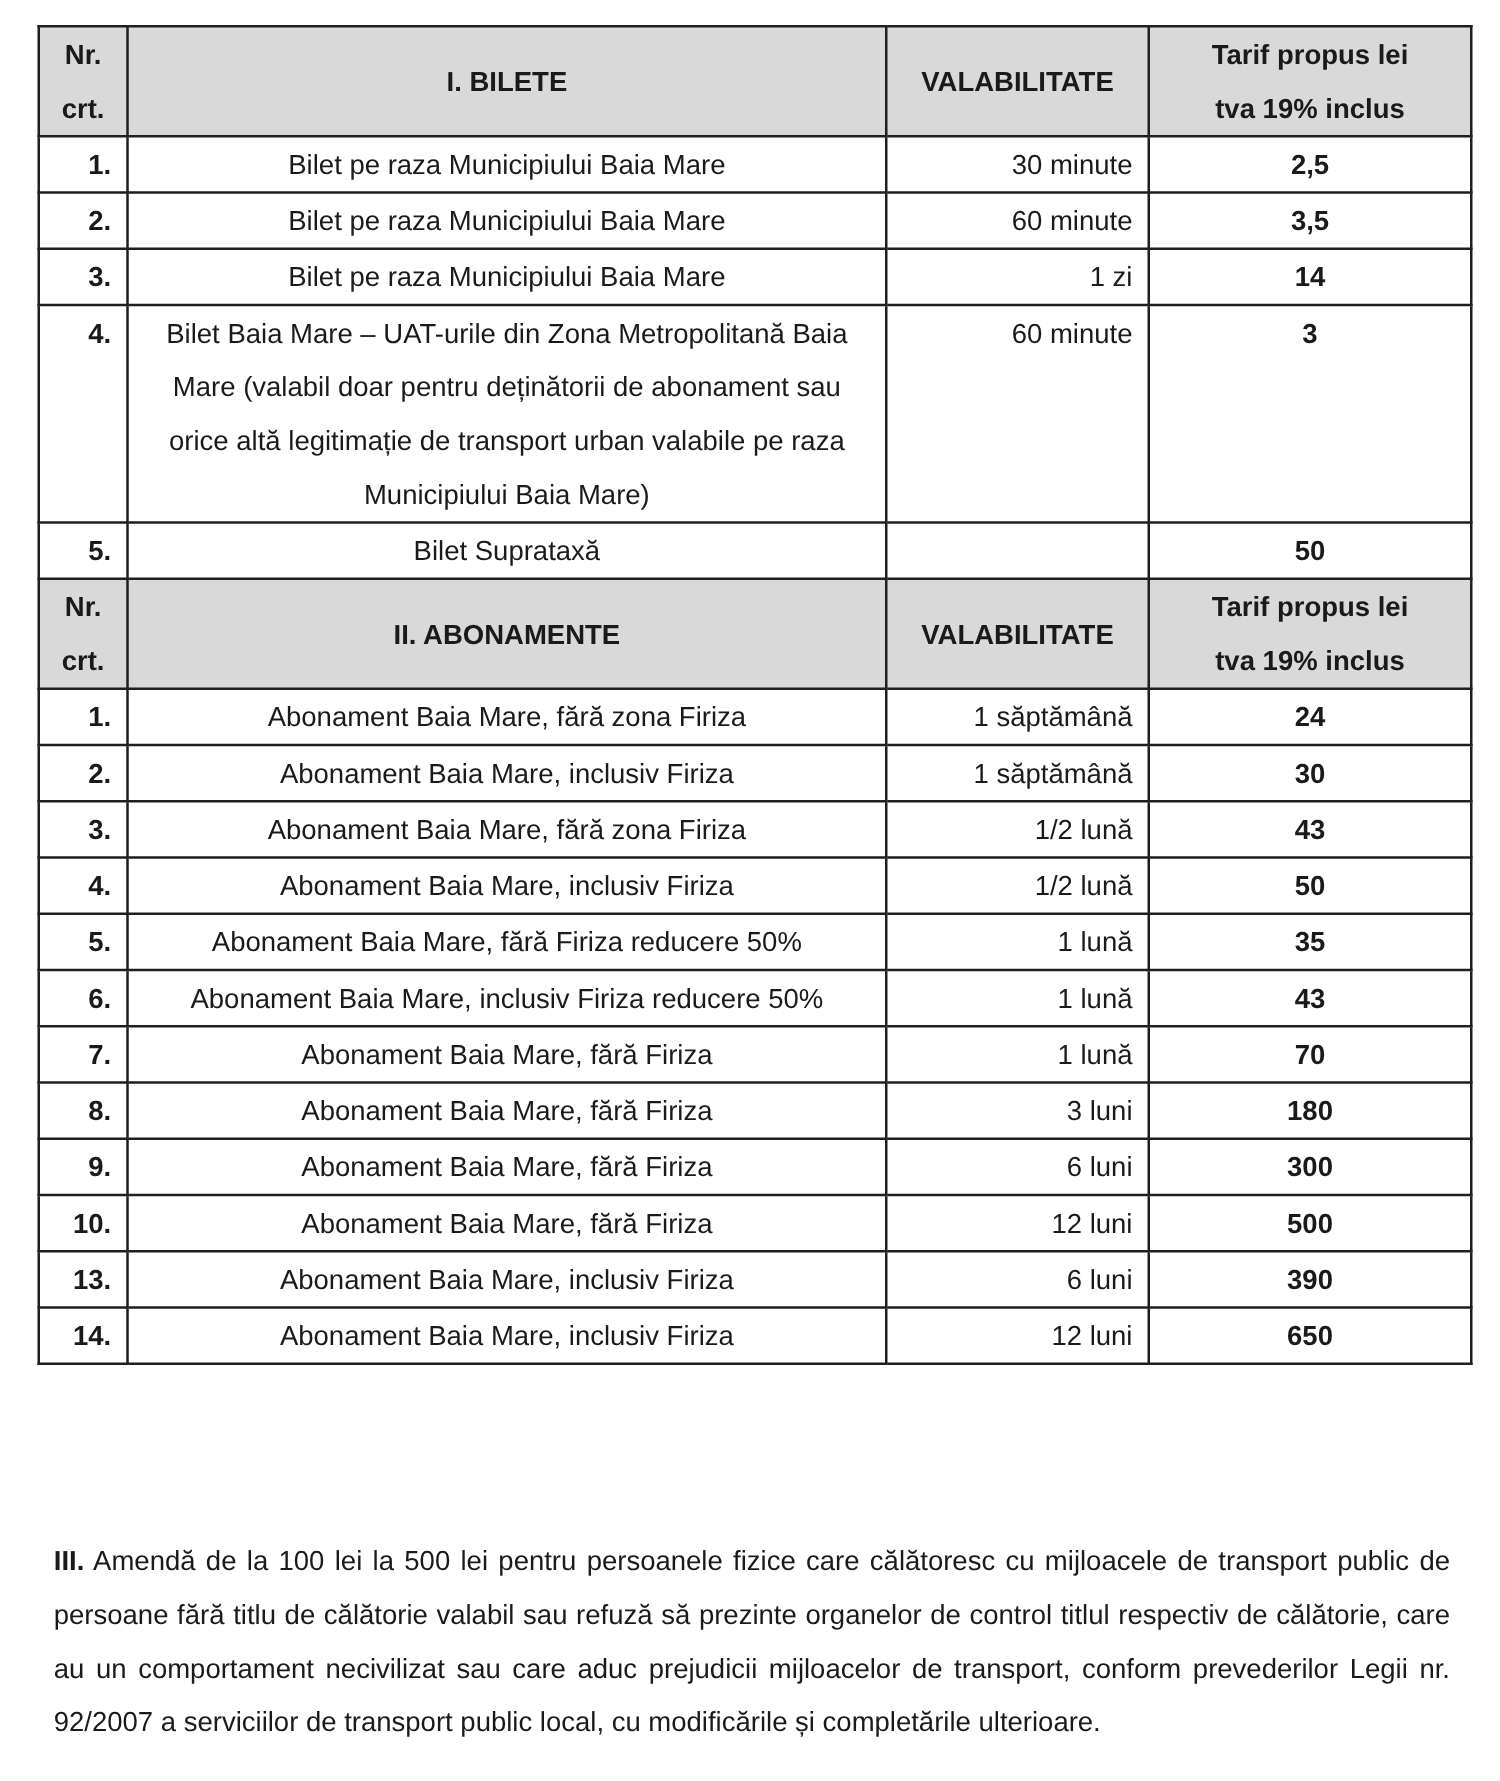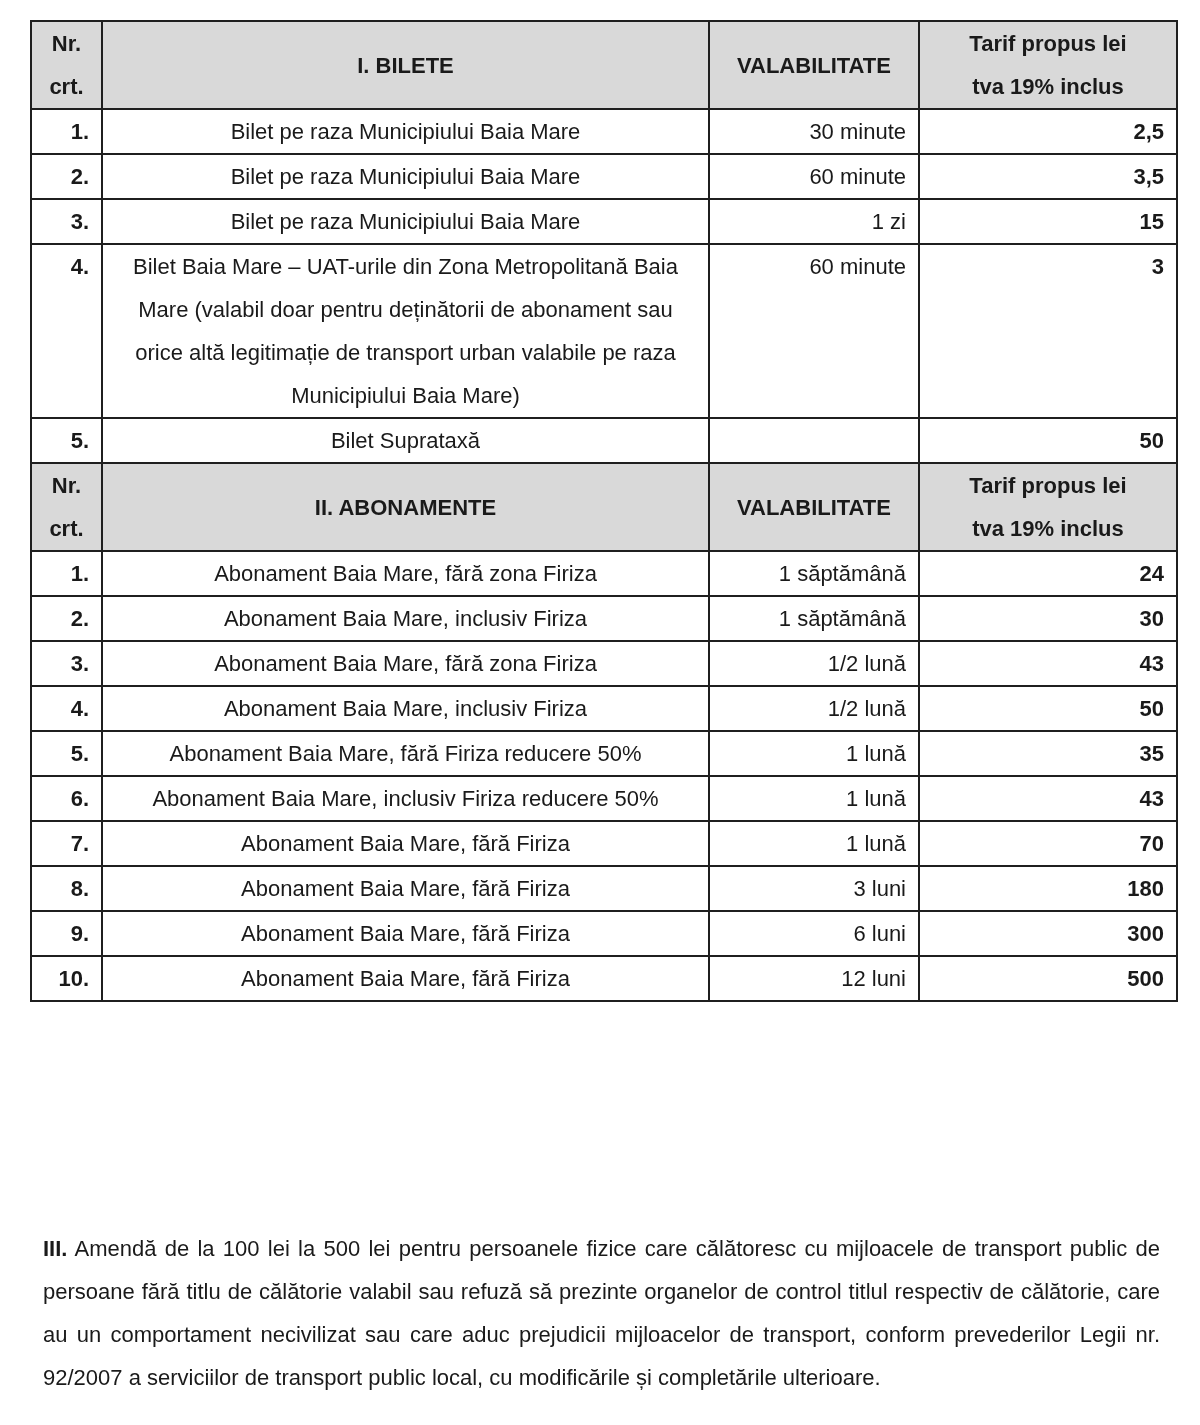--- a/index.html
+++ b/index.html
@@ -20,21 +20,21 @@
   col.c-val { width: 210px; }
   col.c-tarif { width: 258px; }
   tr.hdr th {
     background: #d9d9d9; font-weight: bold; text-align: center;
     vertical-align: middle; height: 86px; line-height: 43px;
   }
   tr.hdr th.nr { padding: 0 4px; }
   td.nr { text-align: right; font-weight: bold; padding-right: 6px; }
   td.desc { text-align: center; padding-left: 13px; }
   td.val { text-align: right; padding-right: 14px; }
-  td.tarif { text-align: right; font-weight: bold; padding-right: 14px; margin-top: 25px; }
+  td.tarif { text-align: center; font-weight: bold; padding-right: 14px; margin-top: 25px; }
   .note {
     position: absolute; left: 43px; top: 1205px; width: 1117px;
     font-size: 22px; line-height: 43px; text-align: justify; color: #1a1a1a;
   }
   .note b { font-weight: bold; }
 </style>
 </head>
 <body>
 
 <div class="page">
@@ -61,21 +61,21 @@
         <tr>
           <td class="nr">2.</td>
           <td class="desc">Bilet pe raza Municipiului Baia Mare</td>
           <td class="val">60 minute</td>
           <td class="tarif">3,5</td>
         </tr>
         <tr>
           <td class="nr">3.</td>
           <td class="desc">Bilet pe raza Municipiului Baia Mare</td>
           <td class="val">1 zi</td>
-          <td class="tarif">15</td>
+          <td class="tarif">14</td>
         </tr>
         <tr>
           <td class="nr">4.</td>
           <td class="desc">Bilet Baia Mare – UAT-urile din Zona Metropolitană Baia Mare (valabil doar pentru deținătorii de abonament sau orice altă legitimație de transport urban valabile pe raza Municipiului Baia Mare)</td>
           <td class="val">60 minute</td>
           <td class="tarif">3</td>
         </tr>
         <tr>
           <td class="nr">5.</td>
           <td class="desc">Bilet Suprataxă</td>
@@ -143,17 +143,29 @@
           <td class="desc">Abonament Baia Mare, fără Firiza</td>
           <td class="val">6 luni</td>
           <td class="tarif">300</td>
         </tr>
         <tr>
           <td class="nr">10.</td>
           <td class="desc">Abonament Baia Mare, fără Firiza</td>
           <td class="val">12 luni</td>
           <td class="tarif">500</td>
         </tr>
+        <tr>
+          <td class="nr">13.</td>
+          <td class="desc">Abonament Baia Mare, inclusiv Firiza</td>
+          <td class="val">6 luni</td>
+          <td class="tarif">390</td>
+        </tr>
+        <tr>
+          <td class="nr">14.</td>
+          <td class="desc">Abonament Baia Mare, inclusiv Firiza</td>
+          <td class="val">12 luni</td>
+          <td class="tarif">650</td>
+        </tr>
       </tbody>
   </table>
 </div>
 
 <p class="note"><b>III.</b><span> Amendă de la 100 lei la 500 lei pentru persoanele fizice care călătoresc cu mijloacele de transport public de persoane fără titlu de călătorie valabil sau refuză să prezinte organelor de control titlul respectiv de călătorie, care au un comportament necivilizat sau care aduc prejudicii mijloacelor de transport, conform prevederilor Legii nr. 92/2007 a serviciilor de transport public local, cu modificările și completările ulterioare.</span></p>
 
 </body></html>

